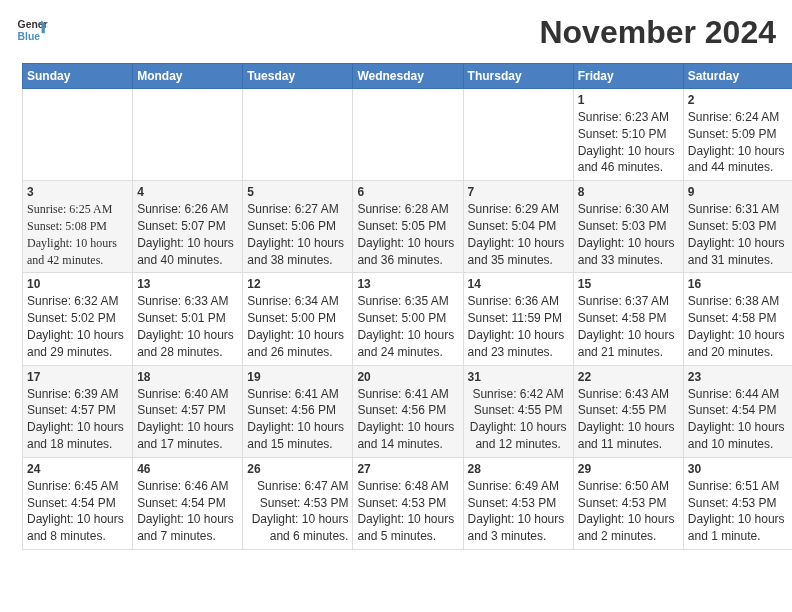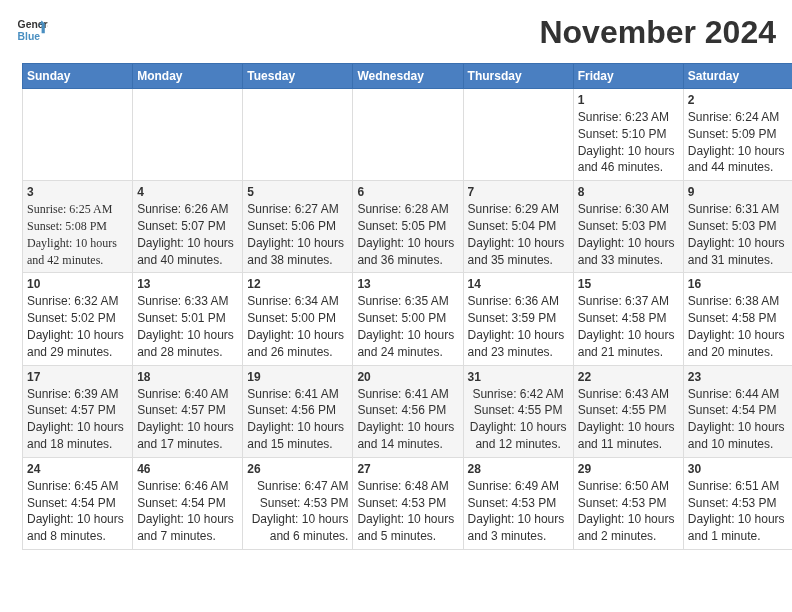--- a/index.html
+++ b/index.html
@@ -193,21 +193,21 @@
         </td>
         <td>
           <div class="day-num">13</div>
           <div class="day-info" style="white-space: pre-line;">Sunrise: 6:35 AM
 Sunset: 5:00 PM
 Daylight: 10 hours and 24 minutes.</div>
         </td>
         <td>
           <div class="day-num">14</div>
           <div class="day-info" style="white-space: pre-line;">Sunrise: 6:36 AM
-Sunset: 3:59 PM
+Sunset: 11:59 PM
 Daylight: 10 hours and 23 minutes.</div>
         </td>
         <td>
           <div class="day-num">15</div>
           <div class="day-info" style="white-space: pre-line;">Sunrise: 6:37 AM
 Sunset: 4:58 PM
 Daylight: 10 hours and 21 minutes.</div>
         </td>
         <td>
           <div class="day-num">16</div>

